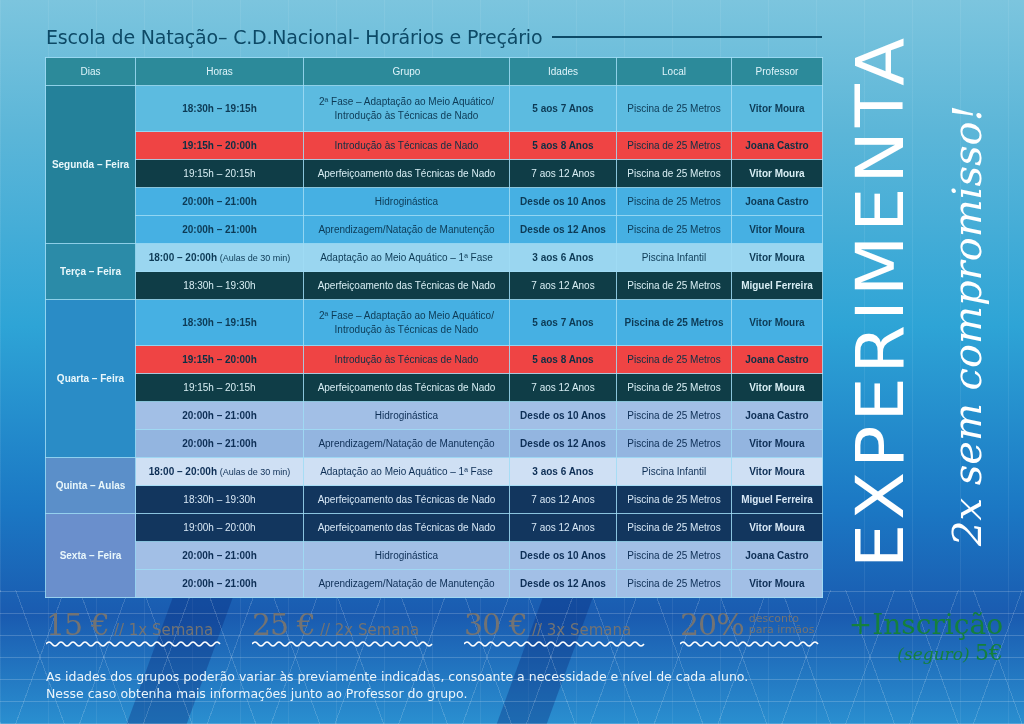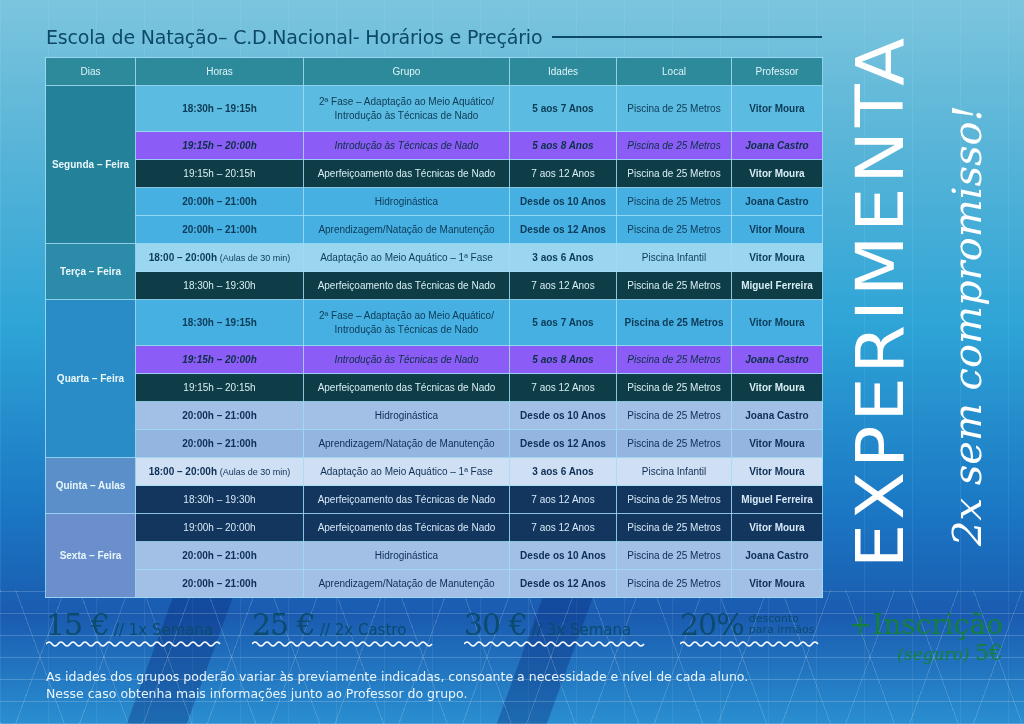--- a/index.html
+++ b/index.html
@@ -44,21 +44,21 @@
     border: 1px solid rgba(160,220,245,0.85);
     text-align: center; vertical-align: middle; padding: 0 4px; line-height: 14px;
   }
   table.sched th {
     background: #2c8a9a; color: #dff4fa; font-weight: normal; height: 27px; font-size: 10px;
   }
   td.day { color: #e9f7fb; font-weight: bold; font-size: 10px; }
   td.grupo { text-align: left; }
   td.bold { font-weight: bold; }
   .r-light   { background: #5cbbe0; color: #0d3a55; }
-  .r-teal    { background: #8b5cf6; color: #0b3045; font-style: italic; }
+  .r-teal    { background: #ef4444; color: #0b3045; }
   .r-dark    { background: #0f3d47; color: #d8eef4; }
   .r-pale    { background: #9ad6f0; color: #0d3a55; }
   .r-sky     { background: #46b0e3; color: #0d3a55; }
   .r-lav     { background: #93b5e0; color: #0d2e55; }
   .r-lav2    { background: #a2bfe6; color: #0d2e55; }
   .r-white   { background: #cfe0f4; color: #0d2e55; }
   .r-navy    { background: #12365e; color: #d8e8f6; }
   .d-teal    { background: #24819a; margin-left: 40px; }
   .d-teal2   { background: #2b8ba8; }
   .d-blue    { background: #2a8cc6; }
@@ -73,21 +73,21 @@
     font-family: "DejaVu Sans", sans-serif; font-size: 70px; color: #ffffff; letter-spacing: 4px;
     white-space: nowrap; font-weight: normal; line-height: 80px; transform: rotate(-90deg) scaleY(0.95);
   }
   .exp-small {
     position: absolute; left: 124px; top: 442px; transform-origin: 0 0; transform: rotate(-90deg);
     font-family: "DejaVu Serif", serif; font-style: italic; font-size: 40px; color: #ffffff;
     white-space: nowrap; line-height: 46px;
   }
 
   .prices { position: absolute; left: 46px; top: 607px; width: 960px; height: 50px; }
-  .price { position: absolute; top: 0; color: #0c4a6e; white-space: nowrap; }
+  .price { position: absolute; top: 0; color: #737373; white-space: nowrap; }
   .price .amt { font-family: "DejaVu Serif", serif; font-size: 30px; letter-spacing: -1px; }
   .price .freq { font-family: "DejaVu Sans", sans-serif; font-size: 15px; }
   .price .wave { display: block; height: 8px; margin-top: -2px; }
   .disc-note { display: inline-block; font-size: 11px; line-height: 11px; vertical-align: 2px; font-family: "DejaVu Sans", sans-serif; }
   .inscricao {
     position: absolute; left: 838px; top: 610px; color: #15803d; text-align: right; width: 165px;
   }
   .insc-main { font-family: "DejaVu Serif", serif; font-size: 28px; white-space: nowrap; line-height: 30px; }
   .insc-sub { font-family: "DejaVu Serif", serif; font-style: italic; font-size: 17px; white-space: nowrap; }
   .insc-sub .v { font-style: normal; font-size: 22px; }
@@ -270,21 +270,21 @@
 <div class="prices">
   <div class="price" style="left:0">
     <span class="amt">15 €</span>
     <span class="freq">// 1x Semana</span>
     <svg class="wave" width="178" height="8">
         <path d="M0 4 Q3 0 6 4 T12 4 T18 4 T24 4 T30 4 T36 4 T42 4 T48 4 T54 4 T60 4 T66 4 T72 4 T78 4 T84 4 T90 4 T96 4 T102 4 T108 4 T114 4 T120 4 T126 4 T132 4 T138 4 T144 4 T150 4 T156 4 T162 4 T168 4 T174 4" stroke="#fff" stroke-width="1.6" fill="none"></path>
       </svg>
   </div>
   <div class="price" style="left:206px">
     <span class="amt">25 €</span>
-    <span class="freq">// 2x Castro</span>
+    <span class="freq">// 2x Semana</span>
     <svg class="wave" width="182" height="8">
         <path d="M0 4 Q3 0 6 4 T12 4 T18 4 T24 4 T30 4 T36 4 T42 4 T48 4 T54 4 T60 4 T66 4 T72 4 T78 4 T84 4 T90 4 T96 4 T102 4 T108 4 T114 4 T120 4 T126 4 T132 4 T138 4 T144 4 T150 4 T156 4 T162 4 T168 4 T174 4 T180 4" stroke="#fff" stroke-width="1.6" fill="none"></path>
       </svg>
   </div>
   <div class="price" style="left:418px">
     <span class="amt">30 €</span>
     <span class="freq">// 3x Semana</span>
     <svg class="wave" width="182" height="8">
         <path d="M0 4 Q3 0 6 4 T12 4 T18 4 T24 4 T30 4 T36 4 T42 4 T48 4 T54 4 T60 4 T66 4 T72 4 T78 4 T84 4 T90 4 T96 4 T102 4 T108 4 T114 4 T120 4 T126 4 T132 4 T138 4 T144 4 T150 4 T156 4 T162 4 T168 4 T174 4 T180 4" stroke="#fff" stroke-width="1.6" fill="none"></path>
       </svg>

